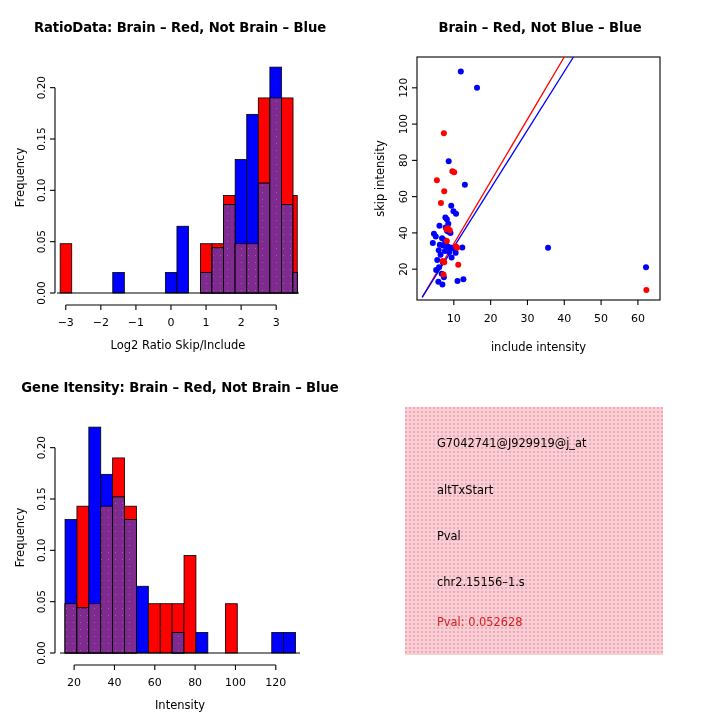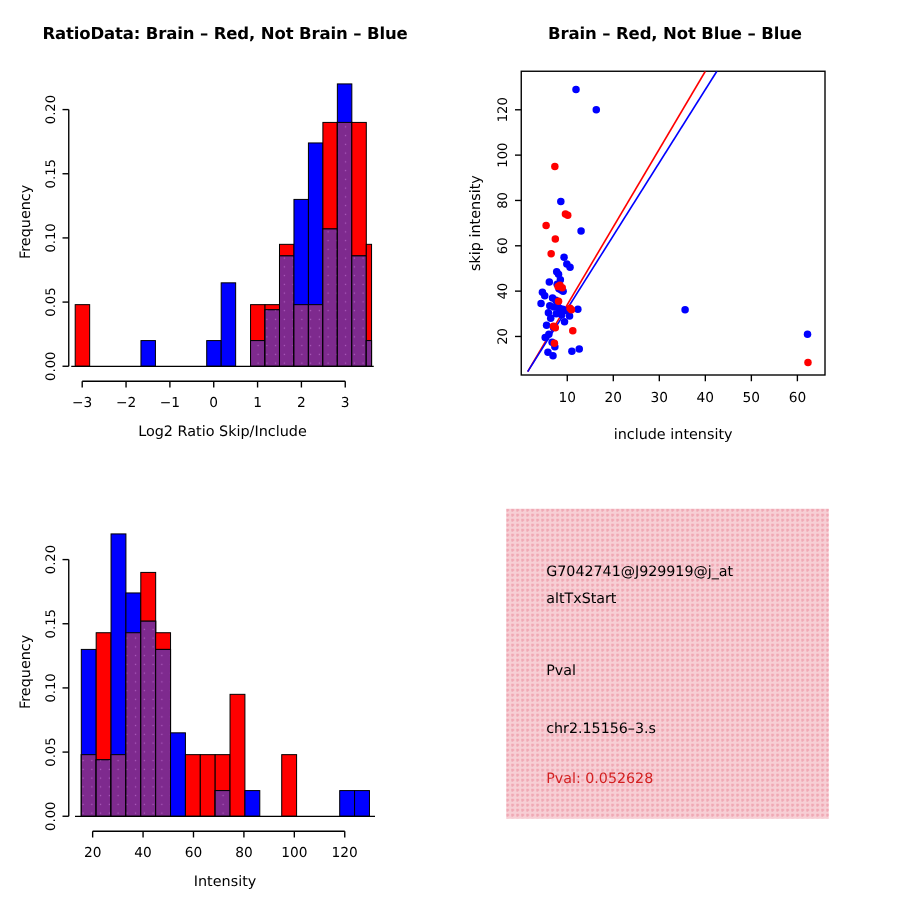--- a/index.html
+++ b/index.html
@@ -67,22 +67,22 @@
   }
   .info-line {
     position: absolute;
     left: 32px;
     font-size: 11.4px;
     color: #000000;
     white-space: nowrap;
     font-family: "DejaVu Sans", sans-serif;
   }
   .info-line.pval { color: #d32020; }
-  #info-line-0 { top: 43px; text-align: right; }
-  #info-line-1 { top: 64px; }
+  #info-line-0 { top: 29px; text-align: right; }
+  #info-line-1 { top: 76px; }
   #info-line-2 { top: 122px; }
   #info-line-3 { top: 168px; }
   #info-line-4 { top: 208px; }
 </style>
 </head>
 <body>
 
 <div id="figure">
 
   <div class="panel" id="panel-ratio-hist">
@@ -265,20 +265,21 @@
           <text x="43" y="124.09701492537314" font-family="&quot;DejaVu Sans&quot;, sans-serif" font-size="10.5" fill="#000000" text-anchor="middle" dominant-baseline="central" transform="rotate(-90 43 124.09701492537314)">100</text>
           <path d="M 57 87.82835820895522 L 52 87.82835820895522" stroke="#000000" stroke-width="1.1"></path>
           <text x="43" y="87.82835820895522" font-family="&quot;DejaVu Sans&quot;, sans-serif" font-size="10.5" fill="#000000" text-anchor="middle" dominant-baseline="central" transform="rotate(-90 43 87.82835820895522)">120</text>
         </g>
         <text x="178.5" y="347" font-family="&quot;DejaVu Sans&quot;, sans-serif" font-size="11.5" fill="#000000" text-anchor="middle" dominant-baseline="central">include intensity</text>
         <text x="20" y="178.5" font-family="&quot;DejaVu Sans&quot;, sans-serif" font-size="11.5" fill="#000000" text-anchor="middle" dominant-baseline="central" transform="rotate(-90 20 178.5)">skip intensity</text>
       </svg>
   </div>
 
   <div class="panel" id="panel-gene-hist">
+    <div class="panel-title" id="title-gene">Gene Itensity: Brain – Red, Not Brain – Blue</div>
     <svg class="plot-svg" id="svg-gene" viewBox="0 0 360 360">
         <g>
           <rect x="65.04201680672269" y="243.72" width="11.899159663865547" height="49.28" fill="#FF0000" stroke="#000000" stroke-width="0.8"></rect>
           <rect x="65.04201680672269" y="159.53333333333333" width="11.899159663865547" height="133.46666666666667" fill="#0000FF" stroke="#000000" stroke-width="0.8"></rect>
           <rect x="65.04201680672269" y="243.72" width="11.899159663865547" height="49.28" fill="url(#svg-gene-dots)" stroke="#000000" stroke-width="0.8"></rect>
           <rect x="76.94117647058823" y="146.18666666666667" width="11.899159663865547" height="146.81333333333333" fill="#FF0000" stroke="#000000" stroke-width="0.8"></rect>
           <rect x="76.94117647058823" y="247.82666666666665" width="11.899159663865547" height="45.173333333333346" fill="#0000FF" stroke="#000000" stroke-width="0.8"></rect>
           <rect x="76.94117647058823" y="247.82666666666665" width="11.899159663865547" height="45.173333333333346" fill="url(#svg-gene-dots)" stroke="#000000" stroke-width="0.8"></rect>
           <rect x="88.84033613445378" y="243.72" width="11.89915966386556" height="49.28" fill="#FF0000" stroke="#000000" stroke-width="0.8"></rect>
           <rect x="88.84033613445378" y="67.13333333333335" width="11.89915966386556" height="225.86666666666665" fill="#0000FF" stroke="#000000" stroke-width="0.8"></rect>
@@ -340,18 +341,18 @@
         <text x="180" y="345" font-family="&quot;DejaVu Sans&quot;, sans-serif" font-size="11.5" fill="#000000" text-anchor="middle" dominant-baseline="central">Intensity</text>
         <text x="20" y="177.5" font-family="&quot;DejaVu Sans&quot;, sans-serif" font-size="11.5" fill="#000000" text-anchor="middle" dominant-baseline="central" transform="rotate(-90 20 177.5)">Frequency</text>
       </svg>
   </div>
 
   <div class="panel" id="panel-info">
     <div class="info-box">
       <div class="info-line" id="info-line-0">G7042741@J929919@j_at</div>
       <div class="info-line" id="info-line-1">altTxStart</div>
       <div class="info-line" id="info-line-2">Pval</div>
-      <div class="info-line" id="info-line-3">chr2.15156–3.s</div>
+      <div class="info-line" id="info-line-3">chr2.15156–1.s</div>
       <div class="info-line pval" id="info-line-4">Pval: 0.052628</div>
     </div>
   </div>
 
 </div>
 
 </body></html>

